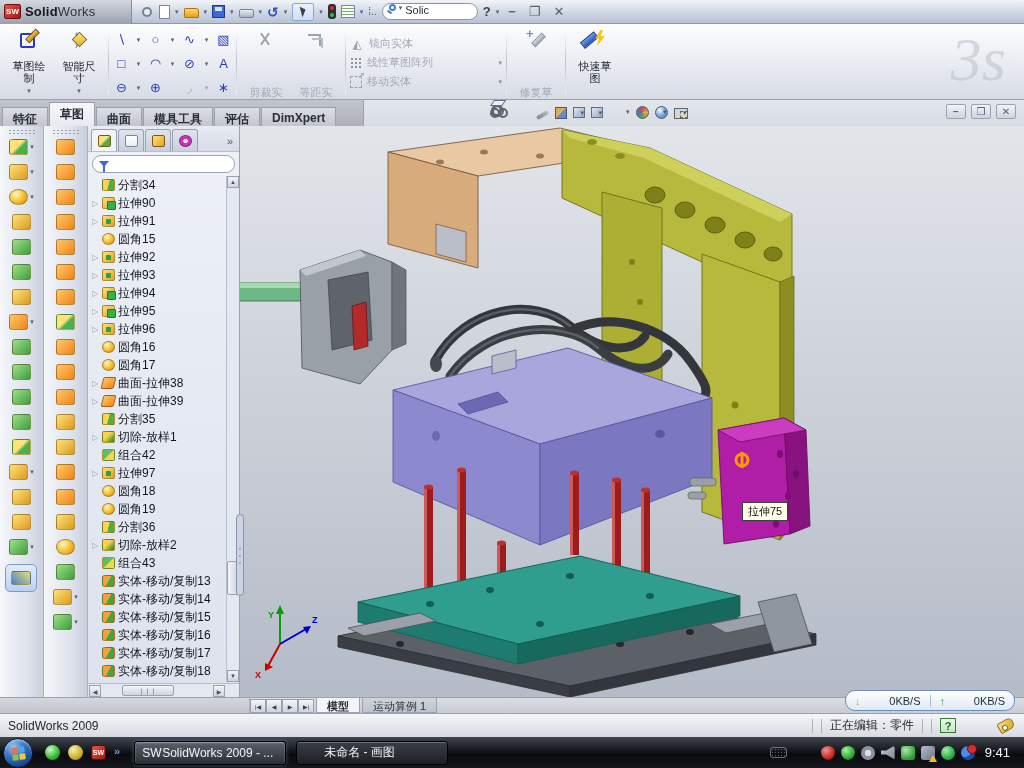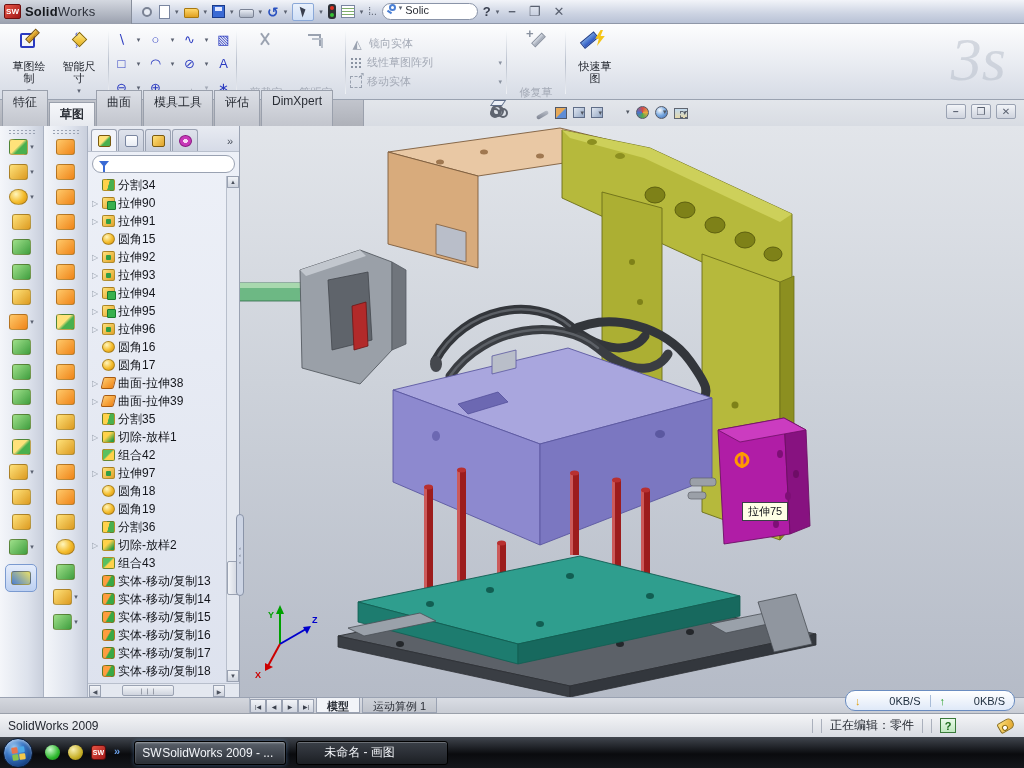--- a/index.html
+++ b/index.html
@@ -86,21 +86,21 @@
   .i-grid{ width:12px; height:12px; background-image:radial-gradient(#8a93a2 1.2px,transparent 1.4px); background-size:4px 4px;}
   .i-mv{ width:12px; height:12px; border:1px dashed #9aa2b0; position:relative;}
   .i-mv::after{ content:"↗"; position:absolute; right:-4px; top:-7px; font-size:9px; color:#9aa2b0;}
   .rb-caret-bottom{ font-size:7px; color:#5a6170;}
 
   
   #tabrow{ position:absolute; left:0; top:100px; width:1024px; height:26px; display:flex;}
   #cmd-tabs{ width:364px; height:26px; background:linear-gradient(#c2c5cd,#aeb1b9); display:flex; align-items:flex-end; padding-left:2px;
     border-right:1px solid #9aa0ac;}
   .cmd-tab{ font-size:12px; color:#2a2e36; padding:3px 10px 4px 10px; background:linear-gradient(#dcdfe6,#c2c5cd);
-    border:1px solid #9aa0ac; border-bottom:none; margin-right:1px; height:36px; }
+    border:1px solid #9aa0ac; border-bottom:none; margin-right:1px; height:19px;font-weight:bold; }
   .cmd-tab.active{ background:linear-gradient(#f6f7fa,#e6e9ef); height:24px; font-weight:bold;}
   #tabrow-right{ flex:1; background:linear-gradient(180deg,#e3e6eb,#d8dce3); position:relative;}
 
   
   #hud{ position:absolute; left:126px; top:4px; display:flex; align-items:center; gap:6px; opacity:.85;}
   .hud-item{ display:flex; align-items:center; gap:2px;}
   .hud-ic{ width:15px; height:15px; position:relative;}
   .h-mag::before{ content:""; position:absolute; left:2px; top:1px; width:8px; height:8px; border:2px solid #4a505c; border-radius:50%;}
   .h-mag::after{ content:""; position:absolute; left:0px; top:10px; width:6px; height:2px; background:#4a505c; transform:rotate(35deg);}
   .h-magbox::before{ content:""; position:absolute; left:1px; top:1px; width:7px; height:7px; border:2px solid #4a505c; border-radius:50%;}
@@ -953,15 +953,28 @@
     <div id="task-windows">
         <div class="task-btn active">
         <span class="task-ic">SW</span>
         <span>SolidWorks 2009 - ...</span>
       </div>
         <div class="task-btn">
         <span class="task-ic"></span>
         <span>未命名 - 画图</span>
       </div>
       </div>
+    <div id="tray">
+      <span class="tri t-kb"></span>
+      <span style="width:22px"></span>
+      <span class="tri t-red"></span>
+      <span class="tri t-grn"></span>
+      <span class="tri t-gear"></span>
+      <span class="tri t-spk"></span>
+      <span class="tri t-up"></span>
+      <span class="tri t-net"></span>
+      <span class="tri t-plus"></span>
+      <span class="tri t-blue"></span>
+      <span id="clock">9:41</span>
+    </div>
   </div>
 
 </div>
 
 </body></html>

